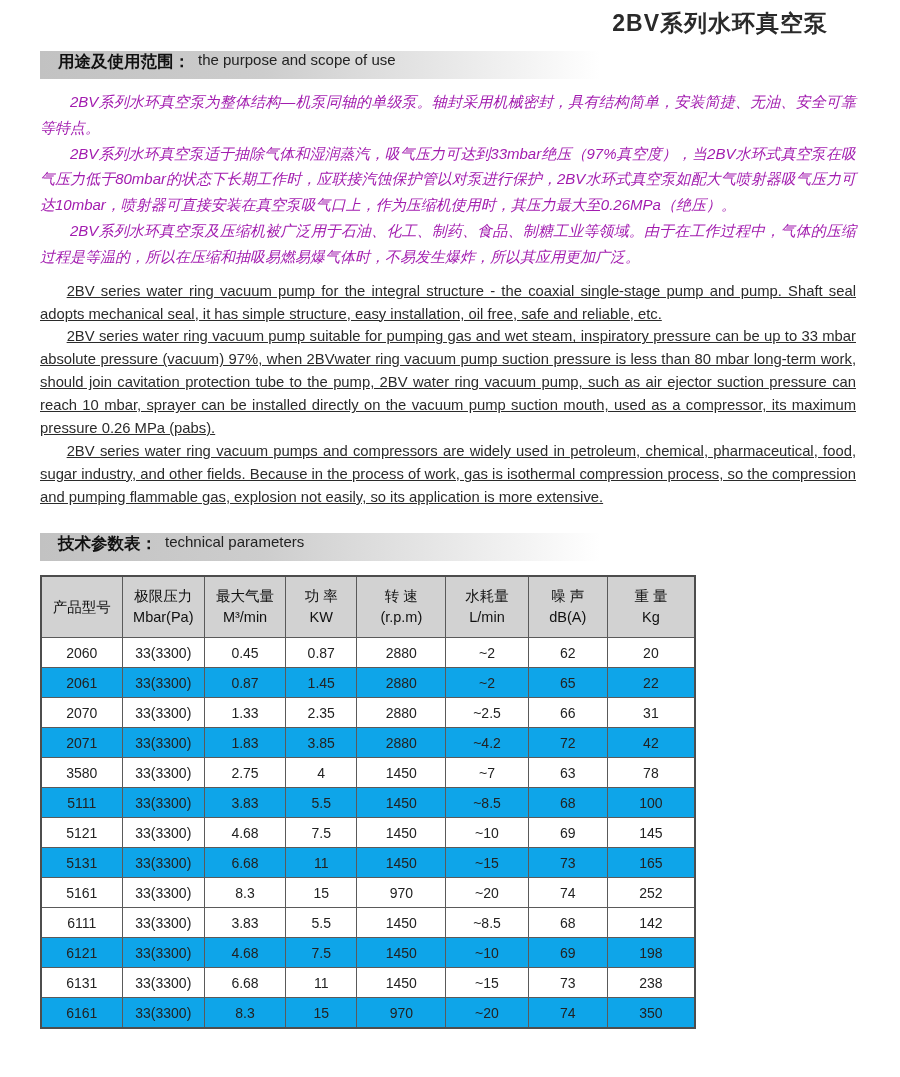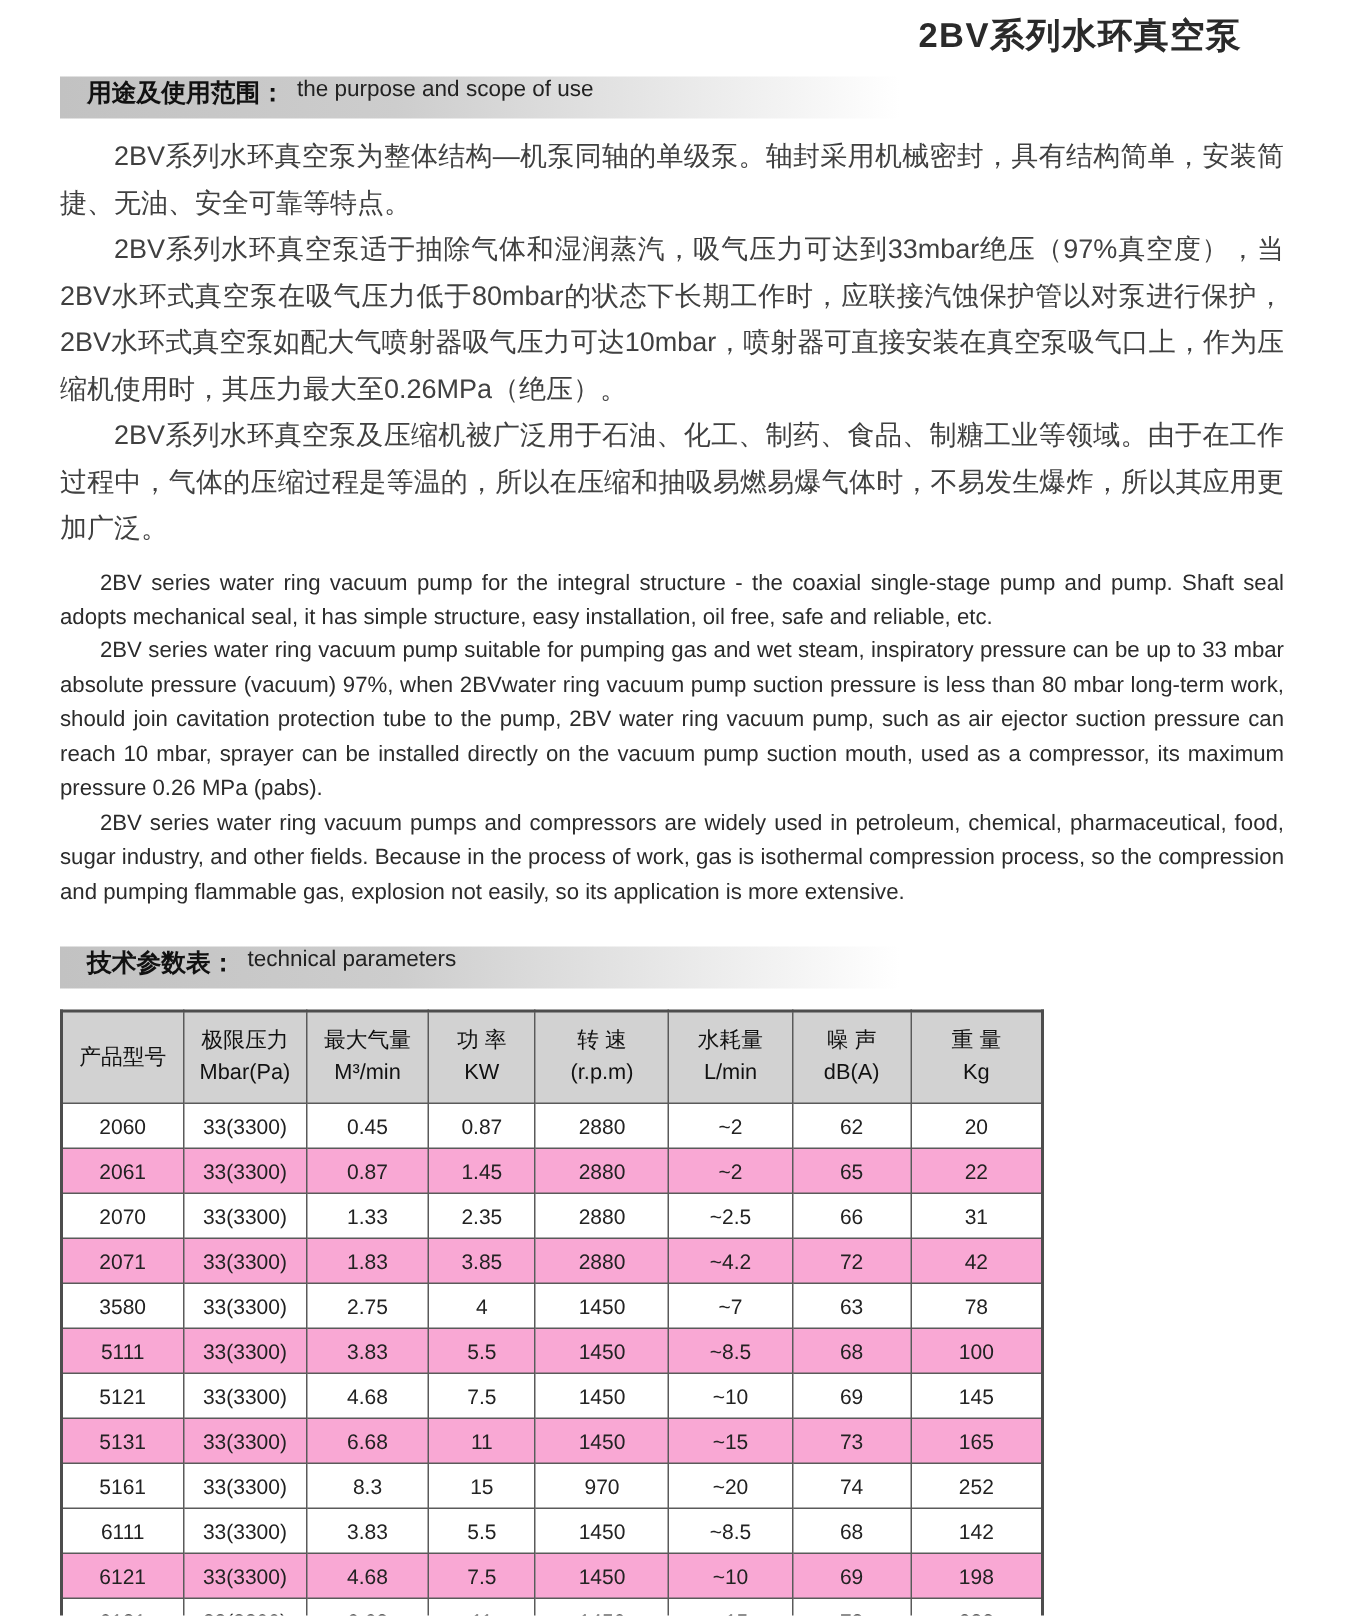--- a/index.html
+++ b/index.html
@@ -25,48 +25,48 @@
     display: flex; 
     padding-left: 18px;
     margin-bottom: 10px;
   }
   .section-bar .zh { font-size: 16.5px; font-weight: bold; color: #111; }
   .section-bar .en { font-size: 15px; color: #222; margin-left: 8px; }
 
   
   .paras-zh { margin-top: 4px; }
   .para-zh {
-    font-size: 18px; line-height: 1.72; color: #404040;
-    text-align: justify; text-indent: 2em;
+    font-size: 15px; line-height: 1.72; color: #a21caf;
+    text-align: justify; text-indent: 2em; font-style: italic;
   }
   .paras-en { margin-top: 10px; margin-bottom: 24px; }
   .para-en {
     font-size: 14.8px; line-height: 1.55; color: #2b2b2b;
-    text-align: justify; text-indent: 1.8em;
+    text-align: justify; text-indent: 1.8em; text-decoration: underline;
   }
 
   
   .tech-table-wrap { margin-top: 14px; }
   table.tech {
     width: 656px; border-collapse: collapse;
     border: 2px solid #4d4d4d;
     table-layout: fixed;
   }
   table.tech th, table.tech td {
     border: 1px solid #5a5a5a;
     text-align: center; vertical-align: middle;
     font-weight: normal;
   }
   table.tech th {
     background: #d2d2d2;
     height: 62px; font-size: 14.5px; color: #111;
     line-height: 1.45;
   }
   table.tech td { height: 30px; font-size: 14px; color: #222; background: #ffffff; }
-  table.tech tr.alt td { background: #f9a8d4; }
+  table.tech tr.alt td { background: #0ea5e9; }
   col.c1 { width: 12.4%; } col.c2 { width: 12.6%; } col.c3 { width: 12.4%; }
   col.c4 { width: 10.9%; } col.c5 { width: 13.6%; } col.c6 { width: 12.6%; }
   col.c7 { width: 12.1%; } col.c8 { width: 13.4%; }
 </style>
 </head>
 <body>
 
 <div class="page">
 
   <div class="doc-titles">

